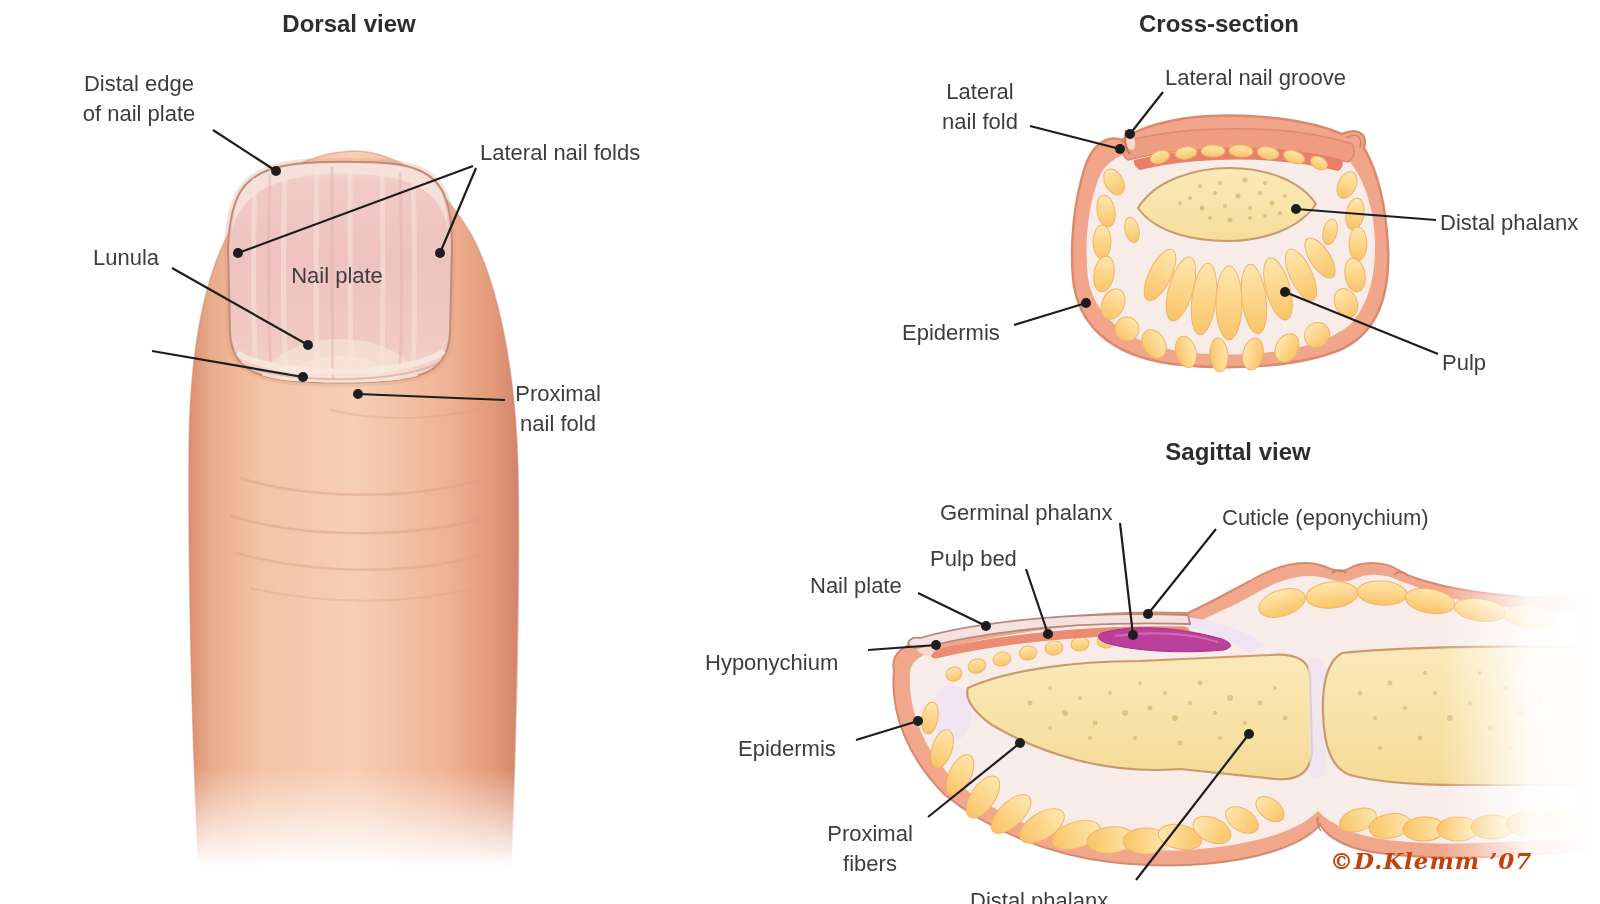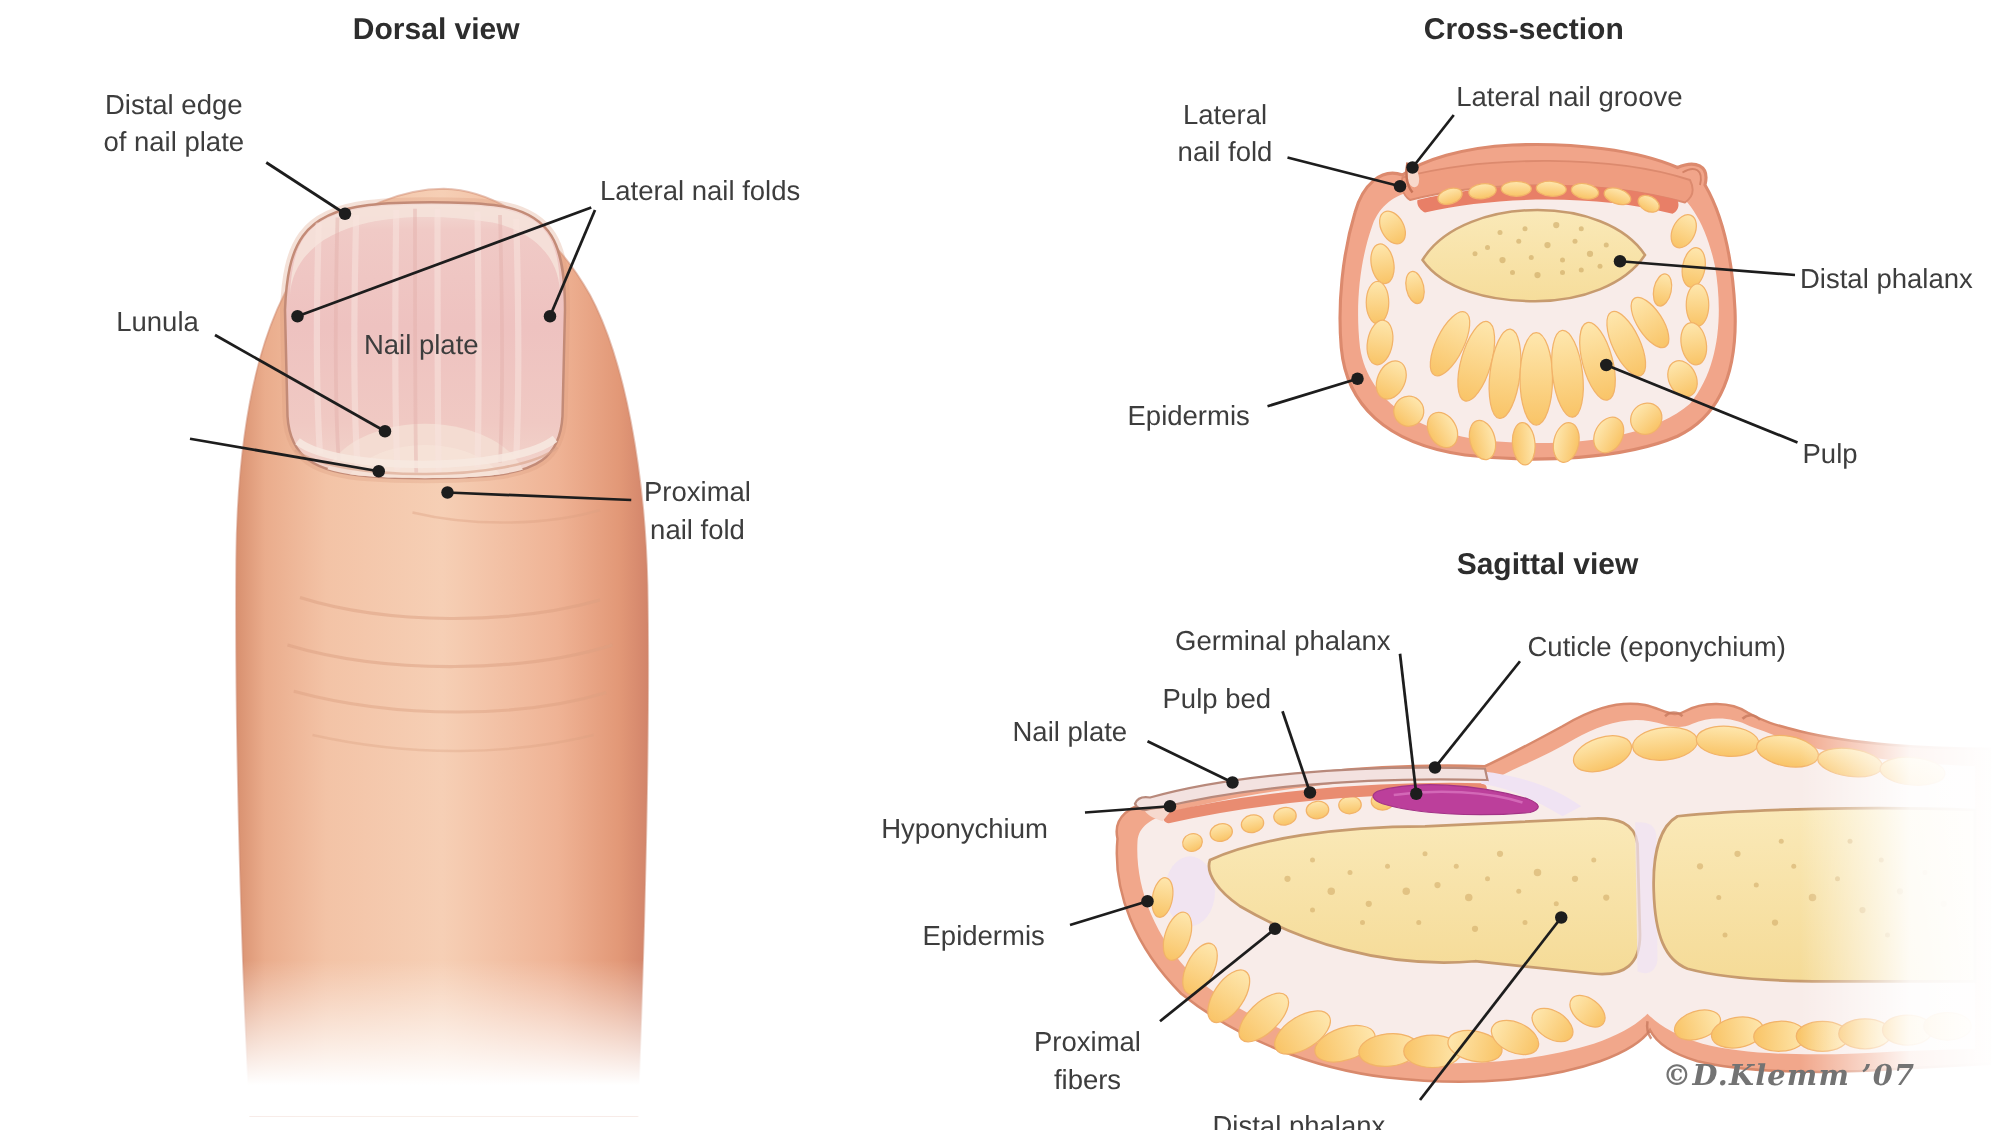--- a/index.html
+++ b/index.html
@@ -2,21 +2,21 @@
 <html><head>
 <meta charset="utf-8">
 <style>
   html,body{margin:0;padding:0;background:#fff;}
   #canvas{position:relative;width:1600px;height:904px;background:#ffffff;overflow:hidden;
           font-family:"Liberation Sans", sans-serif;margin-top:13px;}
   .label{position:absolute;font-size:22px;line-height:30px;color:#3d3d3d;white-space:pre-line;}
   .label.ctr{transform:translateX(-50%);text-align:center;}
   .title{position:absolute;font-size:24px;line-height:28px;font-weight:700;color:#2d2d2d;transform:translateX(-50%);white-space:nowrap;}
   .sig{position:absolute;font-family:"DejaVu Serif", serif;font-style:italic;font-weight:700;
-       font-size:23px;color:#737373;letter-spacing:1px;}
+       font-size:23px;color:#c2410c;letter-spacing:1px;}
   svg{position:absolute;}
   .overlay{left:0;top:0;pointer-events:none;}
 </style>
 </head>
 <body>
 
 <div id="canvas">
 
   <svg style="left:180px;top:135px;" width="345" height="745" viewBox="0 0 345 745">
     <defs>

